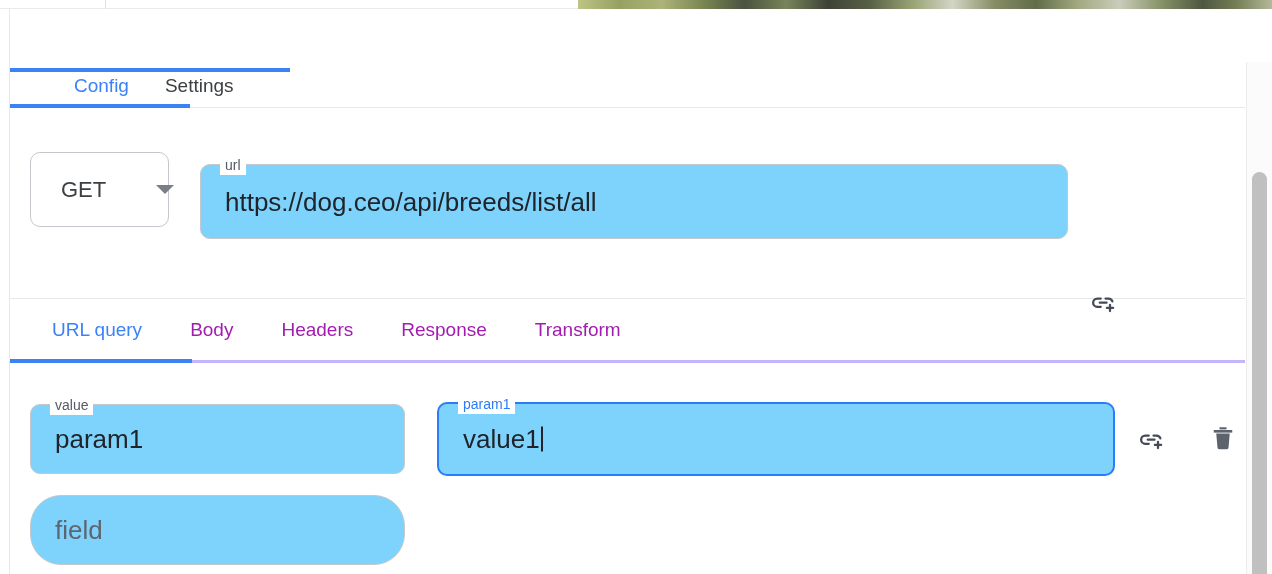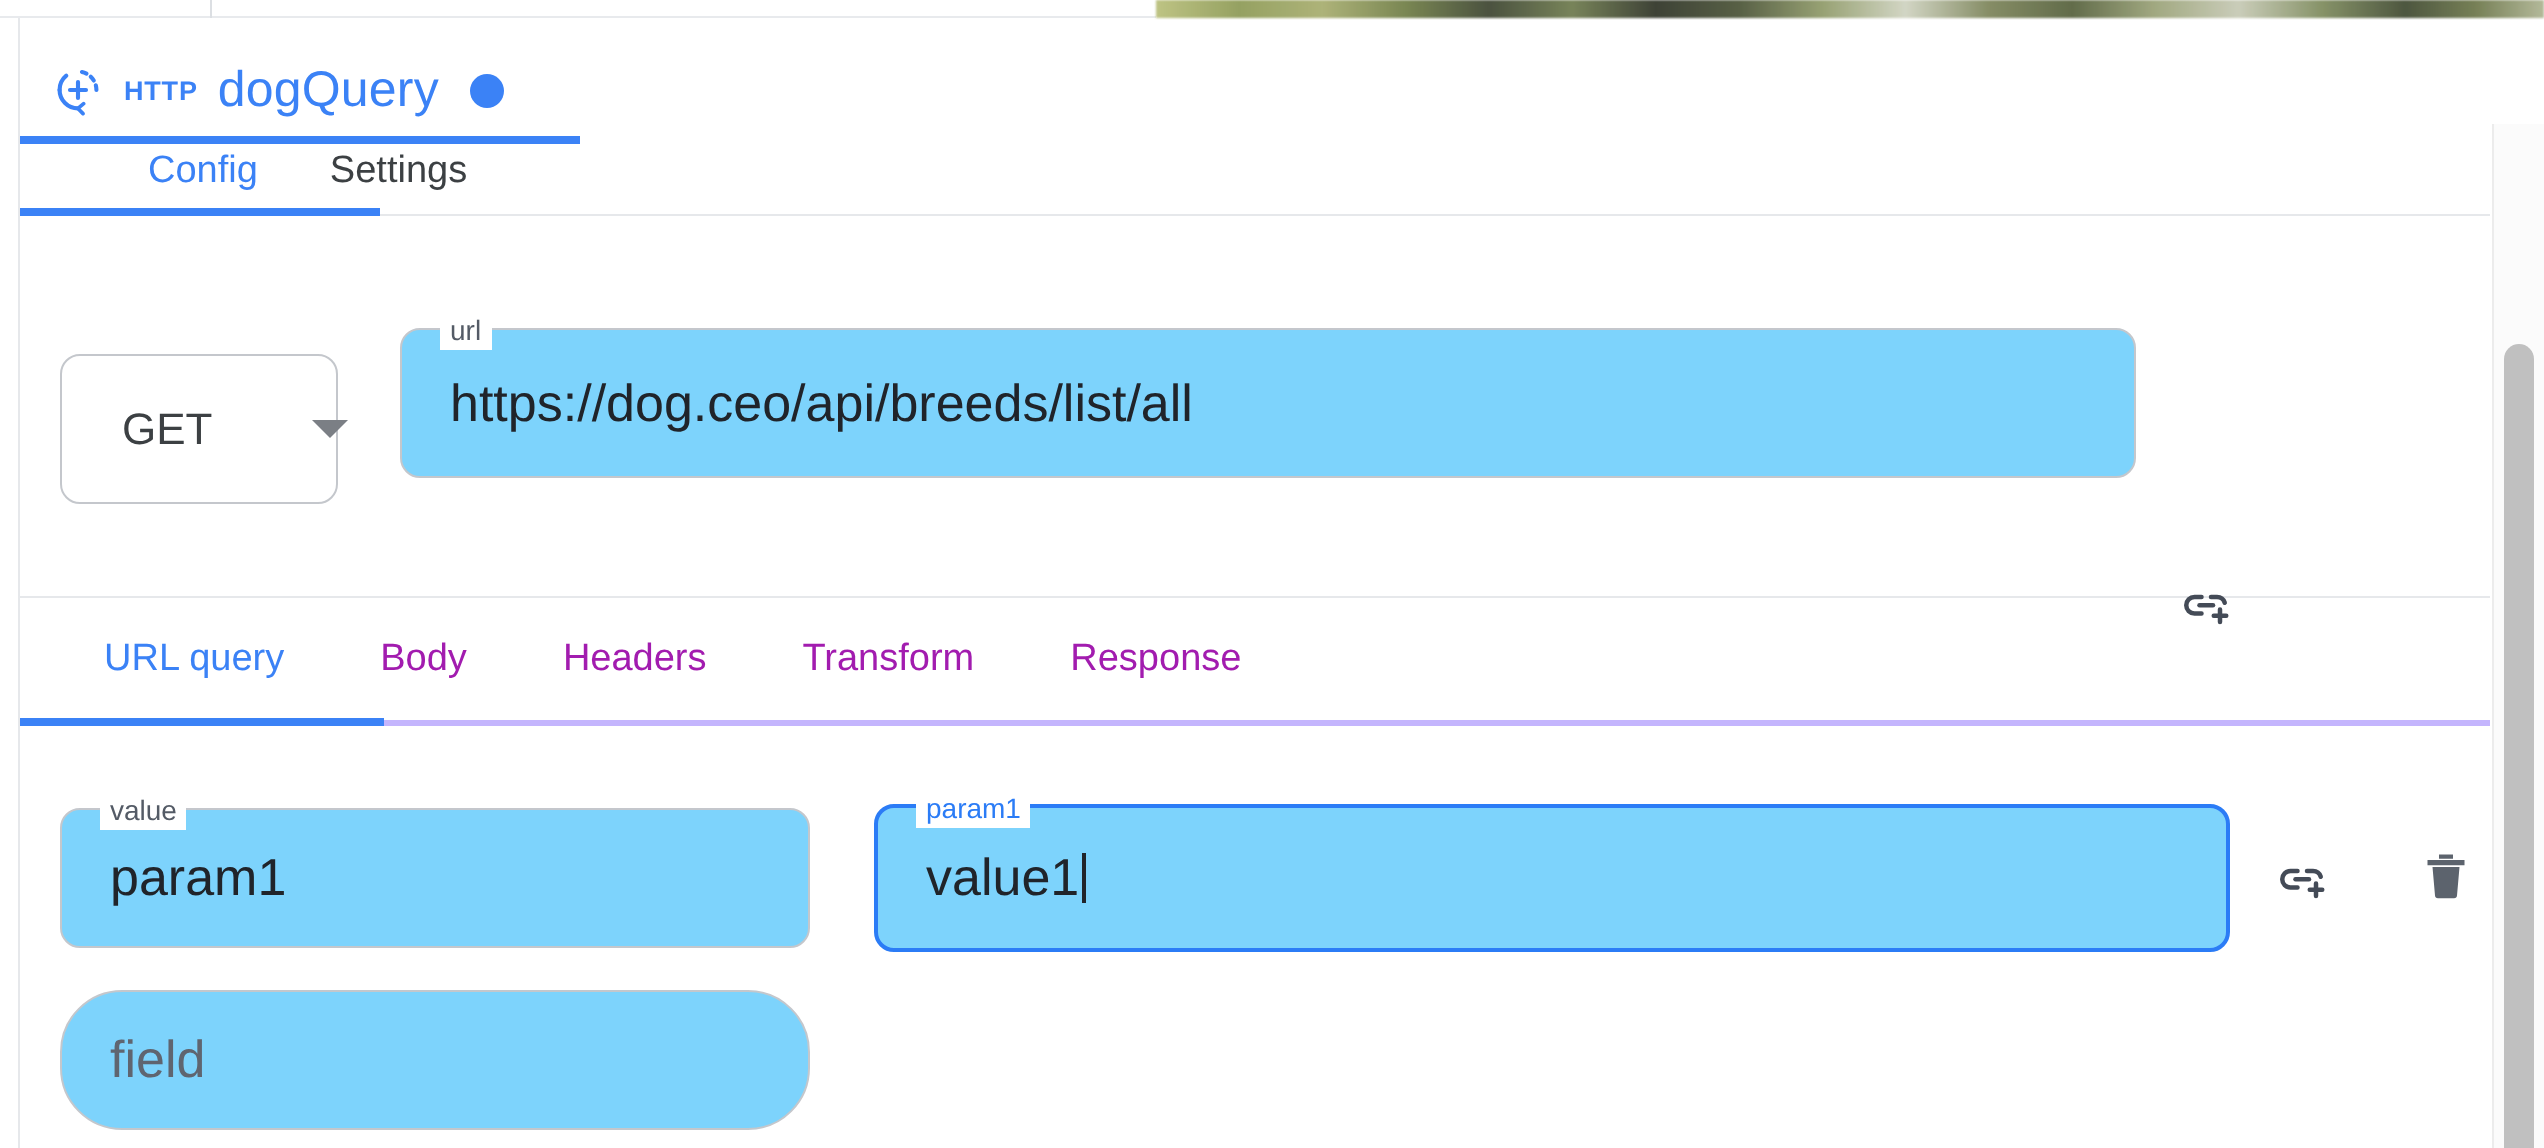--- a/index.html
+++ b/index.html
@@ -117,21 +117,21 @@
   
   .url-row {
     position: absolute;
     left: 10px; top: 109px;
     width: 1235px; height: 190px;
     border-bottom: 1px solid #e6e8eb;
   }
 
   .method-select {
     position: absolute;
-    left: 20px; top: 68px;
+    left: 20px; top: 43px;
     width: 139px; height: 75px;
     border: 1px solid #c4c7cc;
     border-radius: 10px;
     background: #fff;
     display: flex;
     align-items: center;
     cursor: pointer;
     gap: 30px;
   }
   .method-label {
@@ -260,34 +260,20 @@
 <body>
 
 <div id="app">
 
   <div class="sliver-left-pad"></div>
   <div class="sliver-divider"></div>
   <div class="photo-sliver"></div>
 
   <div class="panel-left-border"></div>
 
-  <div class="node-header">
-    <span class="node-icon">
-      <svg viewBox="0 0 24 24" width="26" height="26" fill="none" stroke="#3b82f6" stroke-width="1.9" stroke-linecap="round">
-        <path d="M20.5 12a8.5 8.5 0 0 0-8.5-8.5" stroke-dasharray="2.2 2.4"></path>
-        <path d="M3.5 12a8.5 8.5 0 0 0 8.5 8.5"></path>
-        <path d="M3.5 12a8.5 8.5 0 0 1 3.1-6.6"></path>
-        <path d="M12 20.5l2.6-2.2M12 20.5l2.3 2.4" stroke-width="1.7"></path>
-        <path d="M12 8.3v7.4M8.3 12h7.4" stroke-width="1.9"></path>
-      </svg>
-    </span>
-    <span class="node-kind">HTTP</span>
-    <span class="node-title">dogQuery</span>
-    <span class="node-dot"></span>
-  </div>
 
   <div class="primary-tabs">
     <div class="ptab first active">Config</div>
     <div class="ptab">Settings</div>
   </div>
   <div class="header-underline"></div>
   <div class="ptab-indicator"></div>
 
   <div class="url-row">
 
@@ -308,22 +294,22 @@
         <path d="M9.4 12.5h5.4"></path>
         <path d="M17.6 14.2v5M15.1 16.7h5"></path>
       </svg>
     </div>
   </div>
 
   <div class="sub-tabs">
     <div class="stab first active">URL query</div>
     <div class="stab">Body</div>
     <div class="stab">Headers</div>
+    <div class="stab">Response</div>
     <div class="stab">Transform</div>
-    <div class="stab">Response</div>
   </div>
   <div class="stab-indicator"></div>
 
   <div class="params">
 
     <div class="mfield pf-key">
       <span class="mfield-label">value</span>
       <span class="mfield-value">param1</span>
     </div>
 

